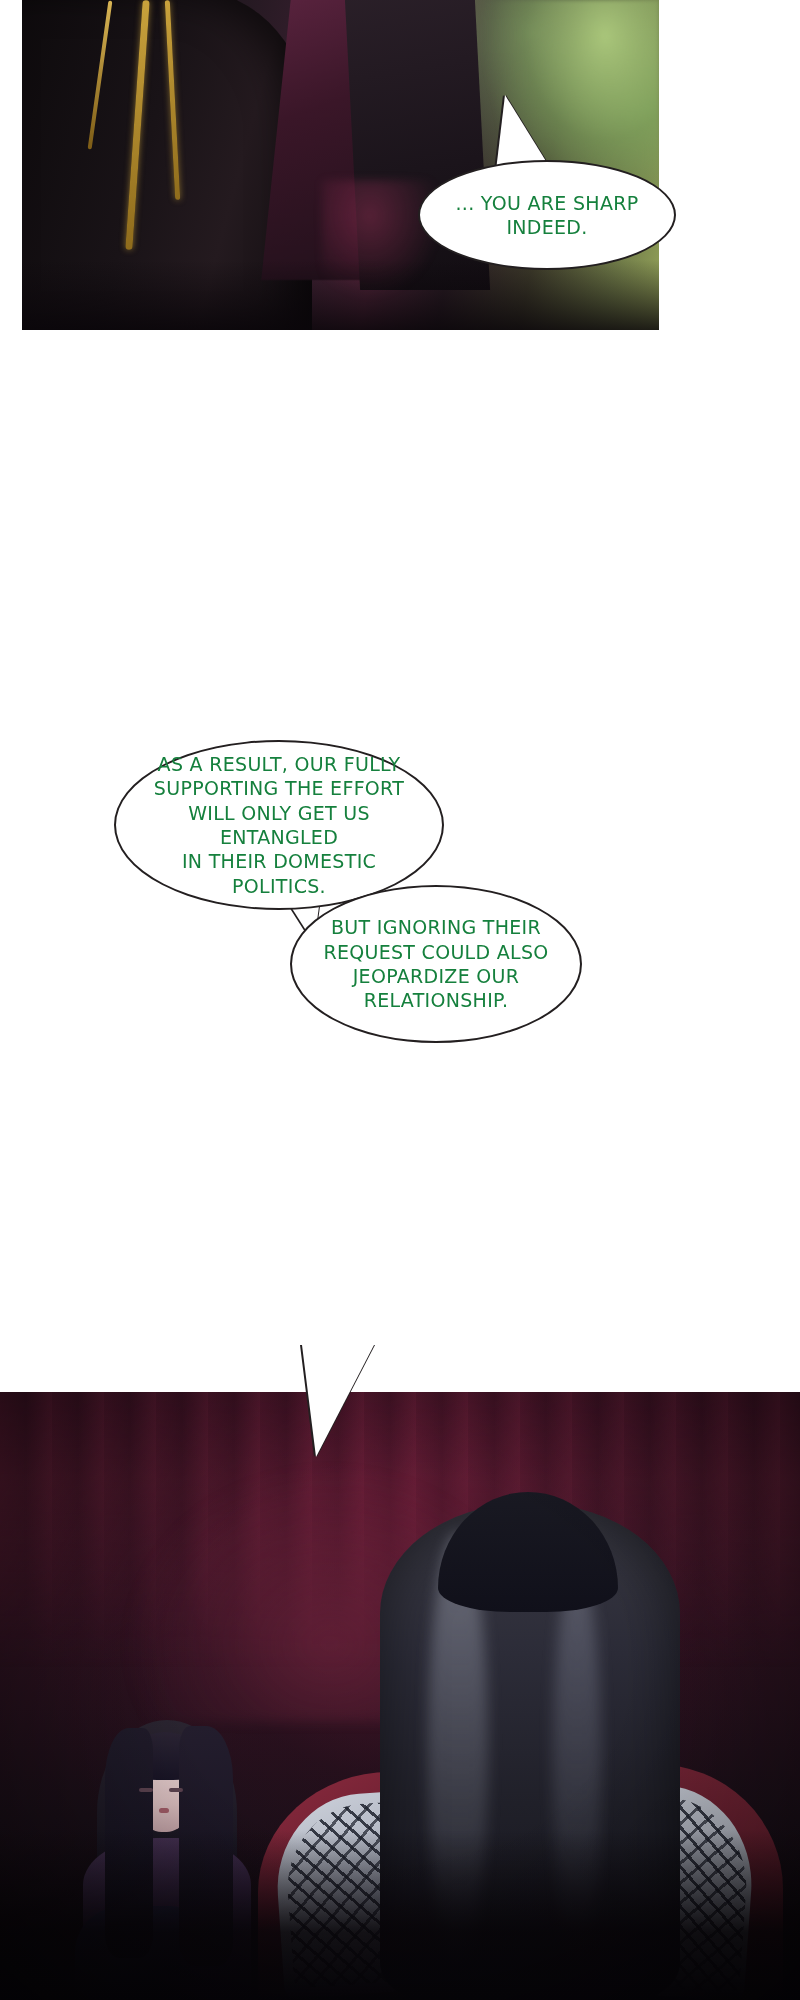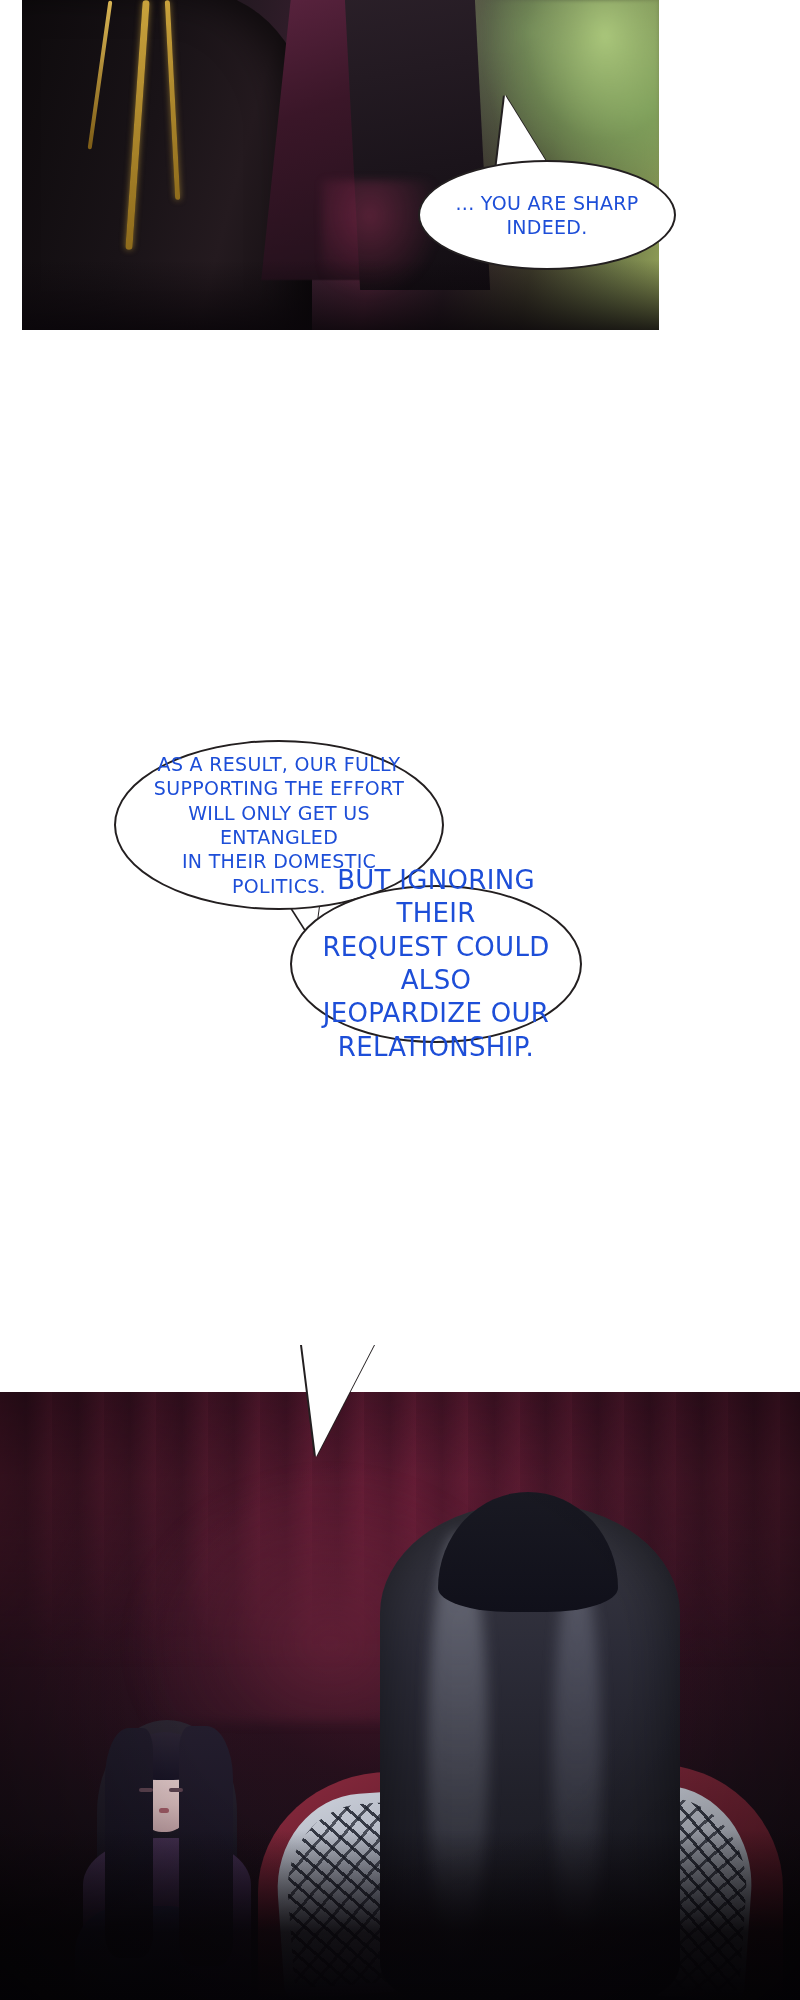--- a/index.html
+++ b/index.html
@@ -92,21 +92,21 @@
   .bubble {
     position: absolute;
     background: #ffffff;
     border: 2px solid #231f20;
     border-radius: 50% / 50%;
     box-sizing: border-box;
     display: flex;
     align-items: center;
     justify-content: center;
     text-align: center;
-    color: #1d4ed8;
+    color: #15803d;
     font-family: "DejaVu Sans", sans-serif;
     letter-spacing: 0.3px;
     line-height: 1.28;
     text-transform: uppercase;
   }
   .bubble span { display: block; padding: 0 14px; }
 
   
   .bubble-1 {
     left: 418px;
@@ -148,21 +148,21 @@
     z-index: 4;
     filter: drop-shadow(1.6px 0 0 #231f20) drop-shadow(-1.6px 0 0 #231f20);
   }
 
   
   .bubble-3 {
     left: 290px;
     top: 885px;
     width: 292px;
     height: 158px;
-    font-size: 26px;
+    font-size: 19px;
     z-index: 6;
   }
 
   
   .bubble-4 {
     left: 120px;
     top: 1225px;
     width: 320px;
     height: 170px;
     font-size: 19px;

